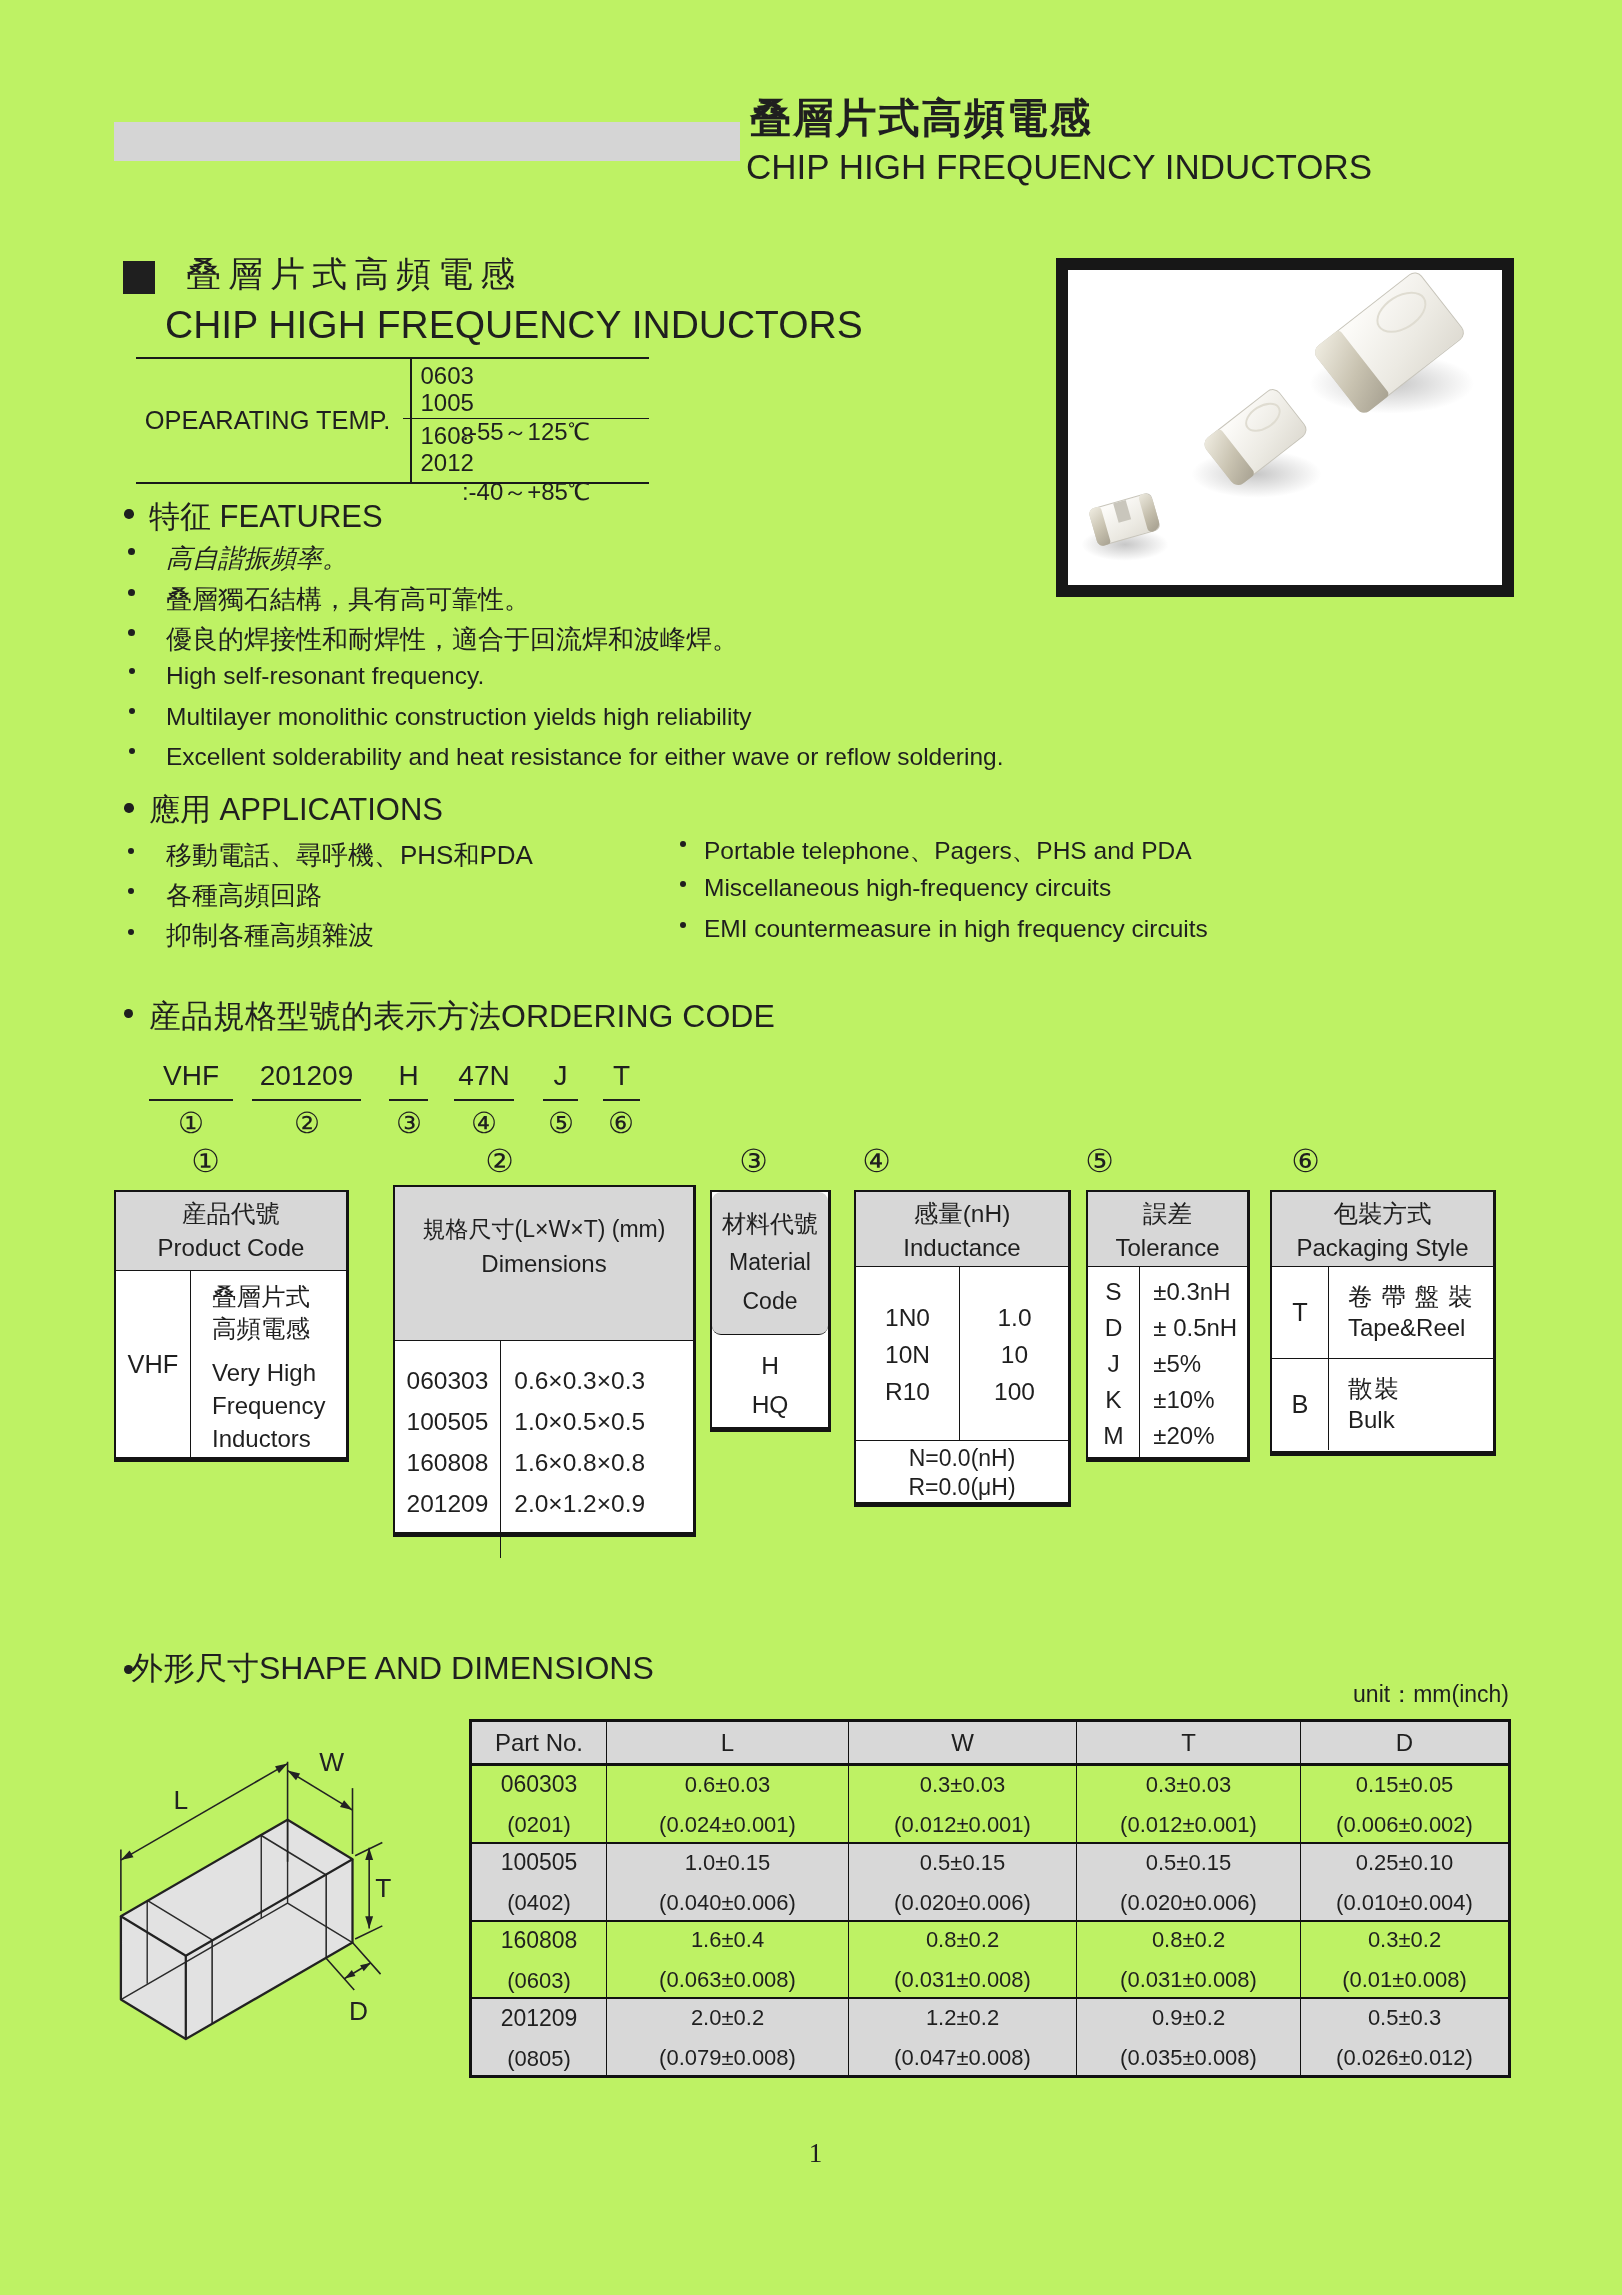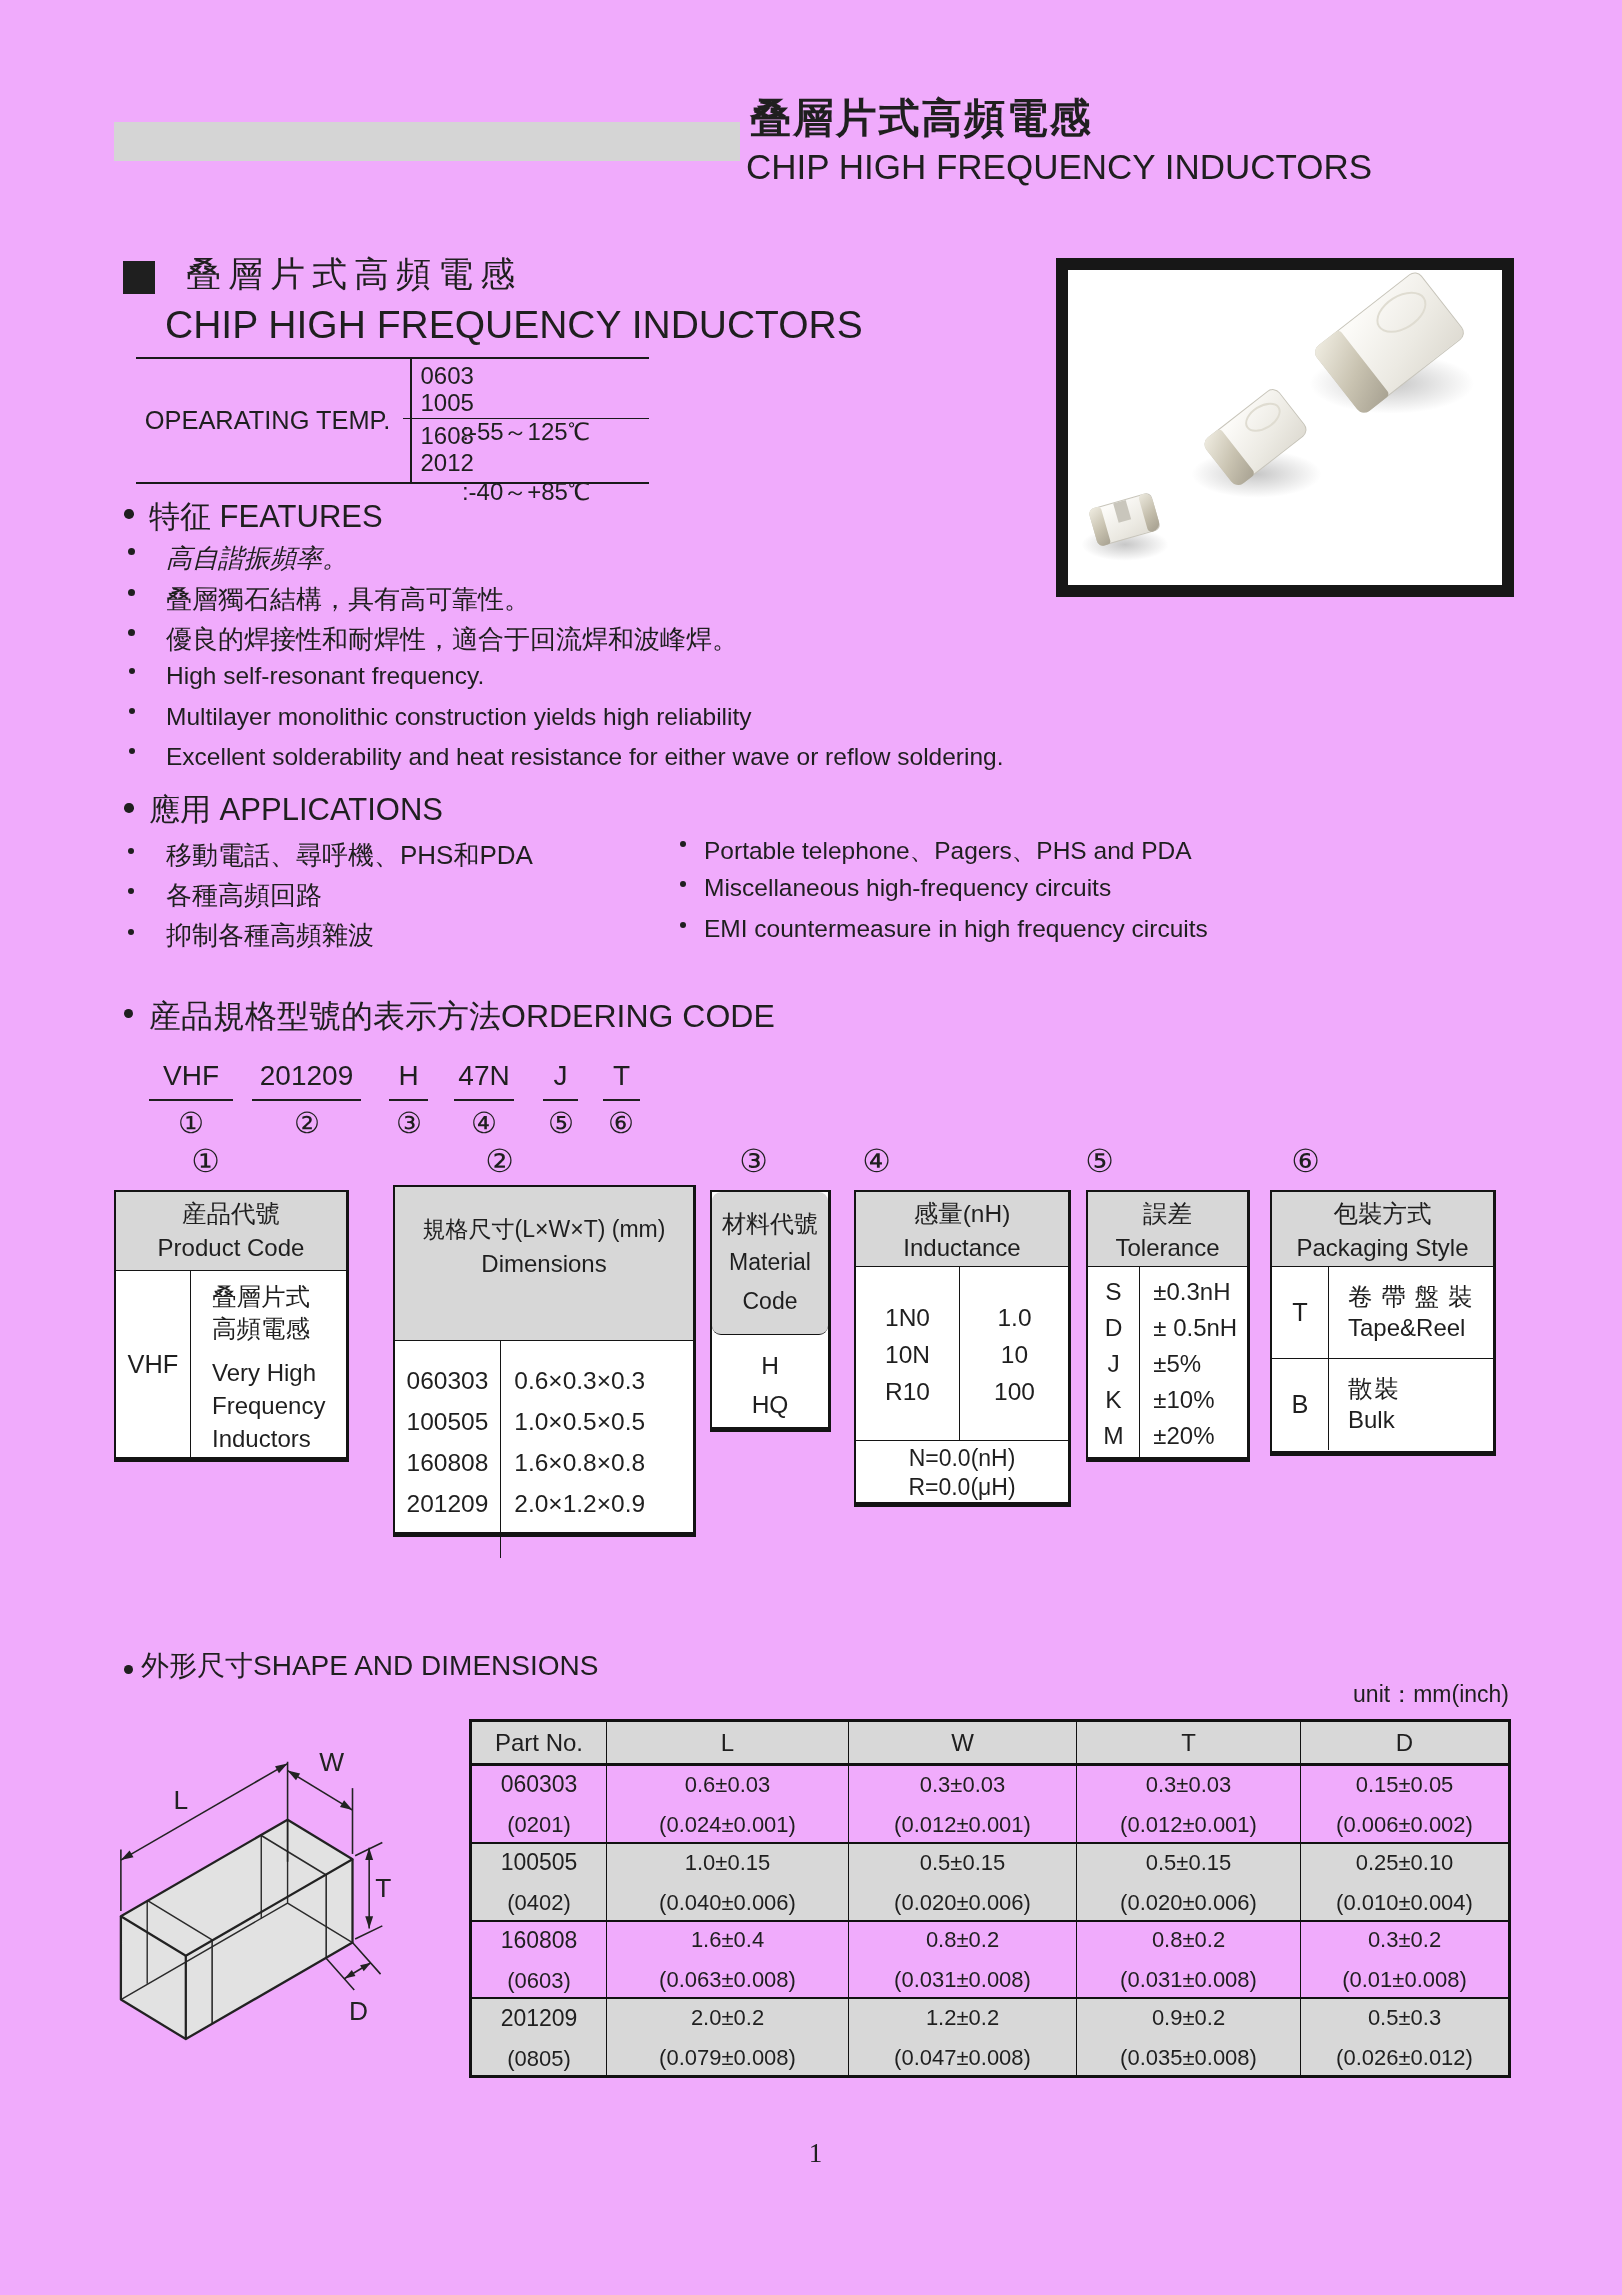--- a/index.html
+++ b/index.html
@@ -1,17 +1,17 @@
 <!DOCTYPE html>
 <html style="font-size:14px"><head>
 <meta charset="utf-8">
 <style>
   html,body {margin:0; padding:0; background:#ffffff;}
   .page {
-    position:relative; width:1623px; height:2295px; background:#f0abfc;
+    position:relative; width:1623px; height:2295px; background:#bef264;
     font-family:"Liberation Sans", sans-serif; color:#1f1f1f; overflow:hidden;
   }
   .abs {position:absolute;}
   .dot {position:absolute; background:#1f1f1f; border-radius:50%;}
   .sqmark {position:absolute; background:#1f1f1f;}
 
   
   .topbar {position:absolute; left:114px; top:122px; width:626px; height:39px; background:#d5d5d5;}
   .m-zh {position:absolute; left:750px; top:91px; font-size:41px; font-weight:bold; letter-spacing:1.8px;}
   .m-en {position:absolute; left:746px; top:147px; font-size:35px; letter-spacing:0px;}
@@ -344,21 +344,21 @@
         <div class="t6desc">
           <div class="z2">散裝</div>
           <div class="e">Bulk</div>
         </div>
       </div>
     </div>
   </div>
 
   <div>
     <div class="dot" style="left:124px; top:1665px; width:8.8px; height:8.8px;"></div>
-    <div class="h-item" style="left:141px; top:1647px; font-size:28px;">外形尺寸SHAPE AND DIMENSIONS</div>
+    <div class="h-item" style="left:131px; top:1647px; font-size:32px;">外形尺寸SHAPE AND DIMENSIONS</div>
     <div class="unit">unit：mm(inch)</div>
 
     <svg class="abs" style="left:70px; top:1739px;" width="329" height="329" viewBox="0 -20 375 375">
       <polygon points="58,182 248,72 322,117 322,212 132,322 58,277" fill="#e2e2e2"></polygon>
 
       <g stroke="#2a2a2a" stroke-width="1.6" fill="none">
         <path d="M248,72 L248,167 M58,277 L248,167 L322,212"></path>
         <path d="M88,164 L88,259 M218,90 L218,185"></path>
       </g>
 

